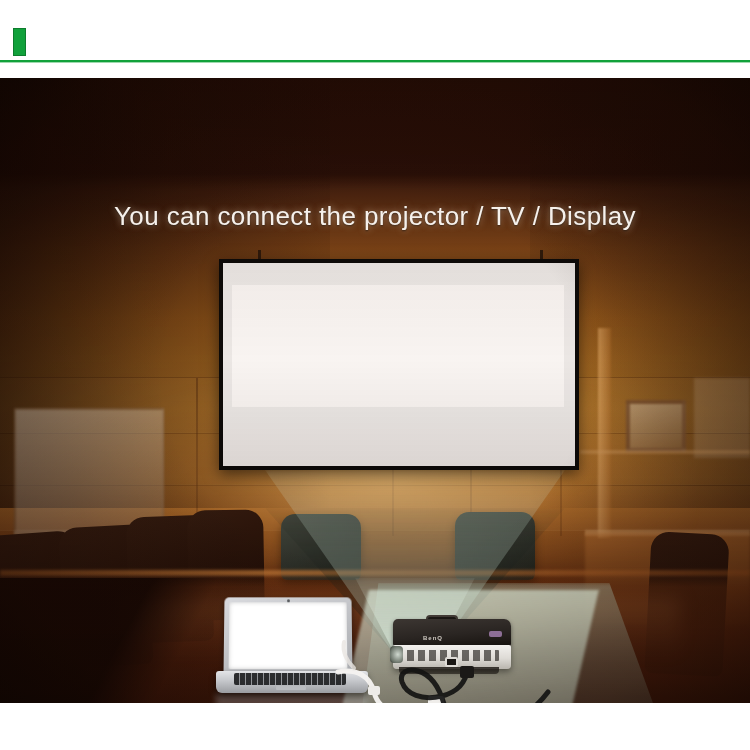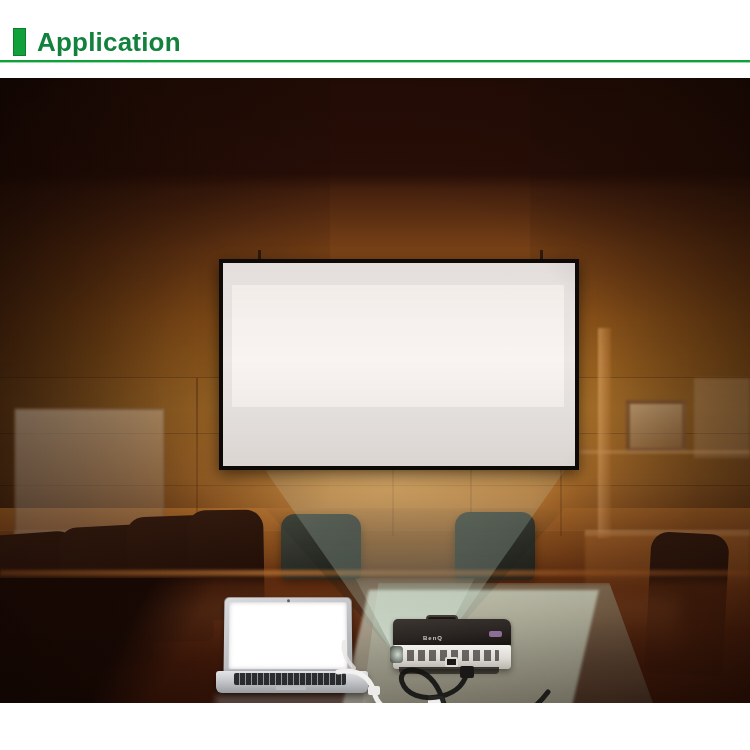--- a/index.html
+++ b/index.html
@@ -333,21 +333,20 @@
     mix-blend-mode:multiply;
   }
 </style>
 </head>
 <body>
 
 <div class="page">
 
   <div class="section-header">
     <div class="header-marker"></div>
-    <div class="header-title">Application</div>
   </div>
   <div class="header-rule"></div>
   <div class="header-rule-soft"></div>
 
   <div class="photo">
 
     <div class="room-base"></div>
 
     <div class="panel" style="left:0;top:300px;width:750px;height:54px;"></div>
     <div class="panel" style="left:0;top:356px;width:750px;height:50px;"></div>
@@ -430,18 +429,19 @@
       <rect x="98" y="58" width="16" height="10" rx="2" fill="#EFEDEA"></rect>
       <path d="M24 30 C16 22, 12 14, 14 4" stroke="#E8E5E1" stroke-width="4" fill="none" stroke-linecap="round" opacity="0.8"></path>
     </svg>
 
     <svg class="cable-black" style="left:396px;top:588px;" width="200" height="80" viewBox="0 0 200 80">
       <path d="M72 2 C70 16, 62 26, 46 30 C26 35, 10 28, 6 16 C3 6, 12 2, 22 5 C36 9, 44 24, 48 38
                C54 56, 74 64, 98 60 C122 56, 140 42, 152 26" stroke="#141312" stroke-width="5" fill="none" stroke-linecap="round" opacity="0.92"></path>
       <rect x="64" y="0" width="14" height="12" rx="2" fill="#1b1917"></rect>
     </svg>
 
+    <div class="headline">You can connect the projector / TV / Display</div>
 
     <div class="warm-veil"></div>
     <div class="vignette"></div>
   </div>
 
 </div>
 
 </body></html>

